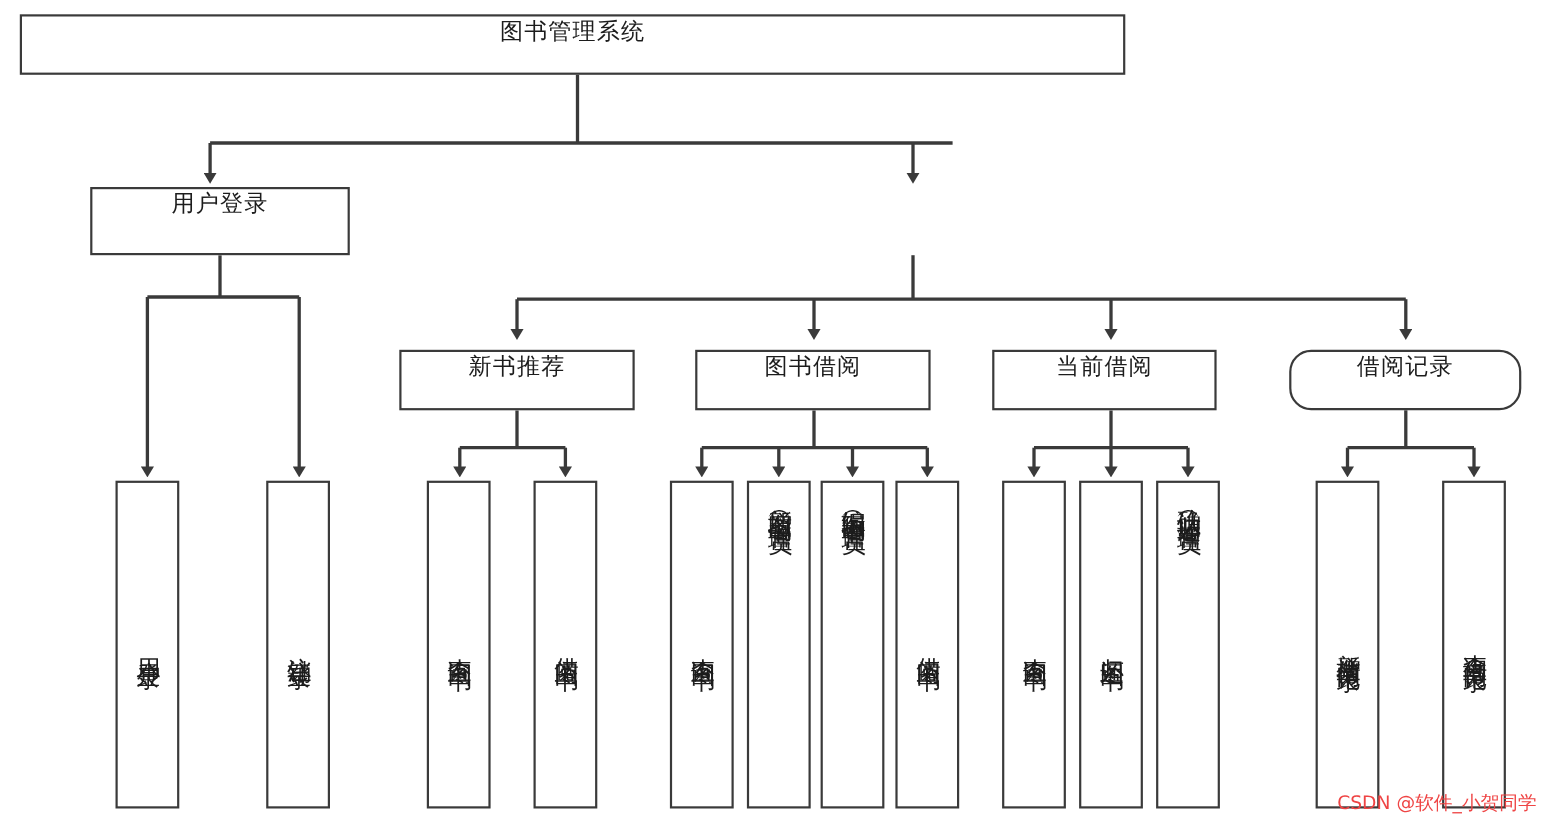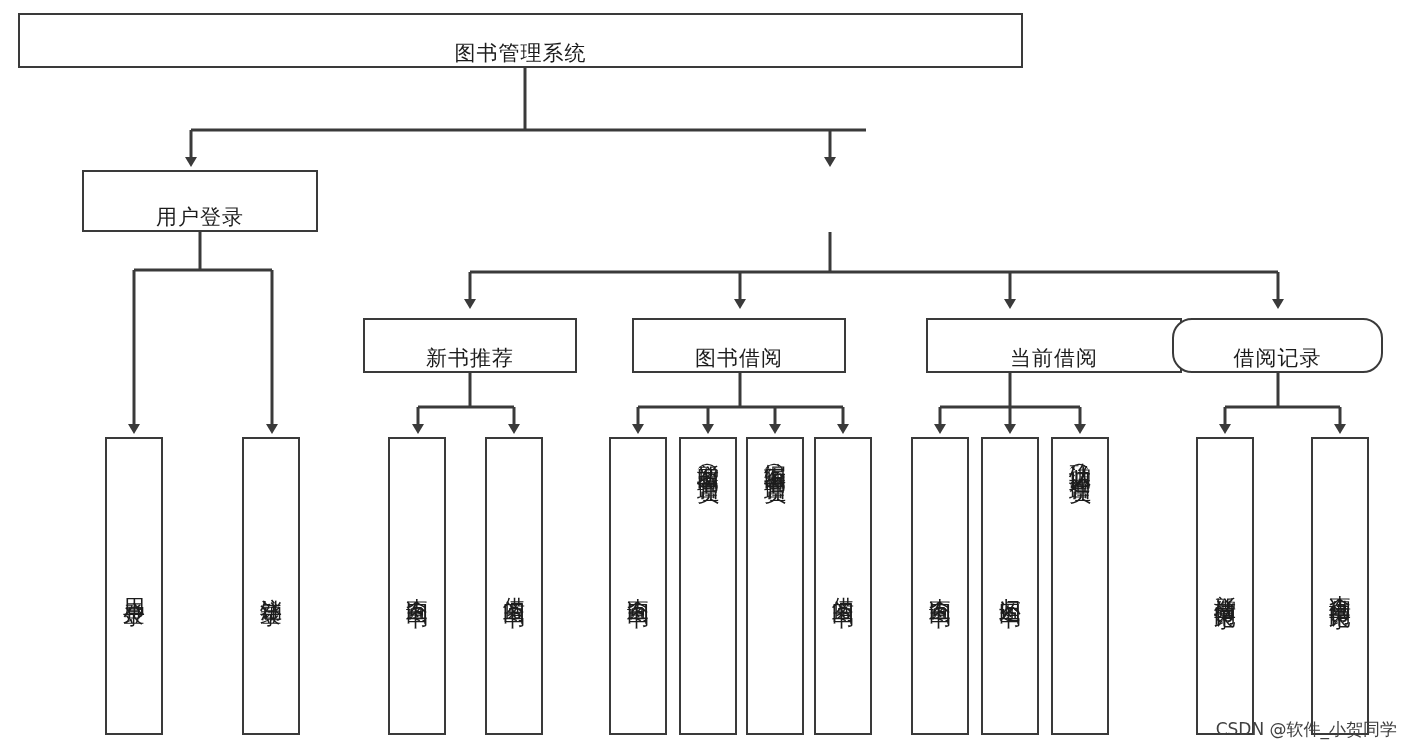--- a/index.html
+++ b/index.html
@@ -21,21 +21,21 @@
     width: 1405px;
     height: 747px;
     pointer-events: none;
   }
   .node {
     position: absolute;
     box-sizing: border-box;
     border: 2px solid #3a3a3a;
     background: #ffffff;
     display: flex;
-    align-items: flex-end;
+    align-items: flex-start;
     justify-content: center;
     color: #1c1c1c;
     z-index: 2;
   }
   .node .lbl {
     font-size: 21px;
     letter-spacing: 1px;
     line-height: 1.25;
     white-space: nowrap;
     text-align: center;
@@ -56,21 +56,21 @@
   }
   .node.vert.mid {
     align-items: center;
     padding-top: 0;
   }
   #watermark {
     position: absolute;
     right: 8px;
     bottom: 6px;
     font-size: 17px;
-    color: #404040;
+    color: #ef4444;
     z-index: 5;
     white-space: nowrap;
     font-family: "DejaVu Sans", "Liberation Sans", sans-serif;
   }
 </style>
 </head>
 <body>
 
 <div id="canvas">
 
@@ -131,21 +131,21 @@
   <div class="node" style="left:82px; top:170px; width:236px; height:62px;">
     <span class="lbl">用户登录</span>
   </div>
 
   <div class="node" style="left:632px; top:318px; width:214px; height:55px;">
     <span class="lbl">图书借阅</span>
   </div>
   <div class="node" style="left:363px; top:318px; width:214px; height:55px;">
     <span class="lbl">新书推荐</span>
   </div>
-  <div class="node" style="left:926px; top:318px; width:256px; height:55px;">
+  <div class="node" style="left:902px; top:318px; width:204px; height:55px;">
     <span class="lbl">当前借阅</span>
   </div>
   <div class="node" style="left:1172px; top:318px; width:211px; height:55px;border-radius:20px;">
     <span class="lbl">借阅记录</span>
   </div>
 
   <div class="node vert mid" style="left:105px; top:437px; width:58px; height:298px;">
     <span class="lbl">用户登录</span>
   </div>
   <div class="node vert mid" style="left:242px; top:437px; width:58px; height:298px;">

